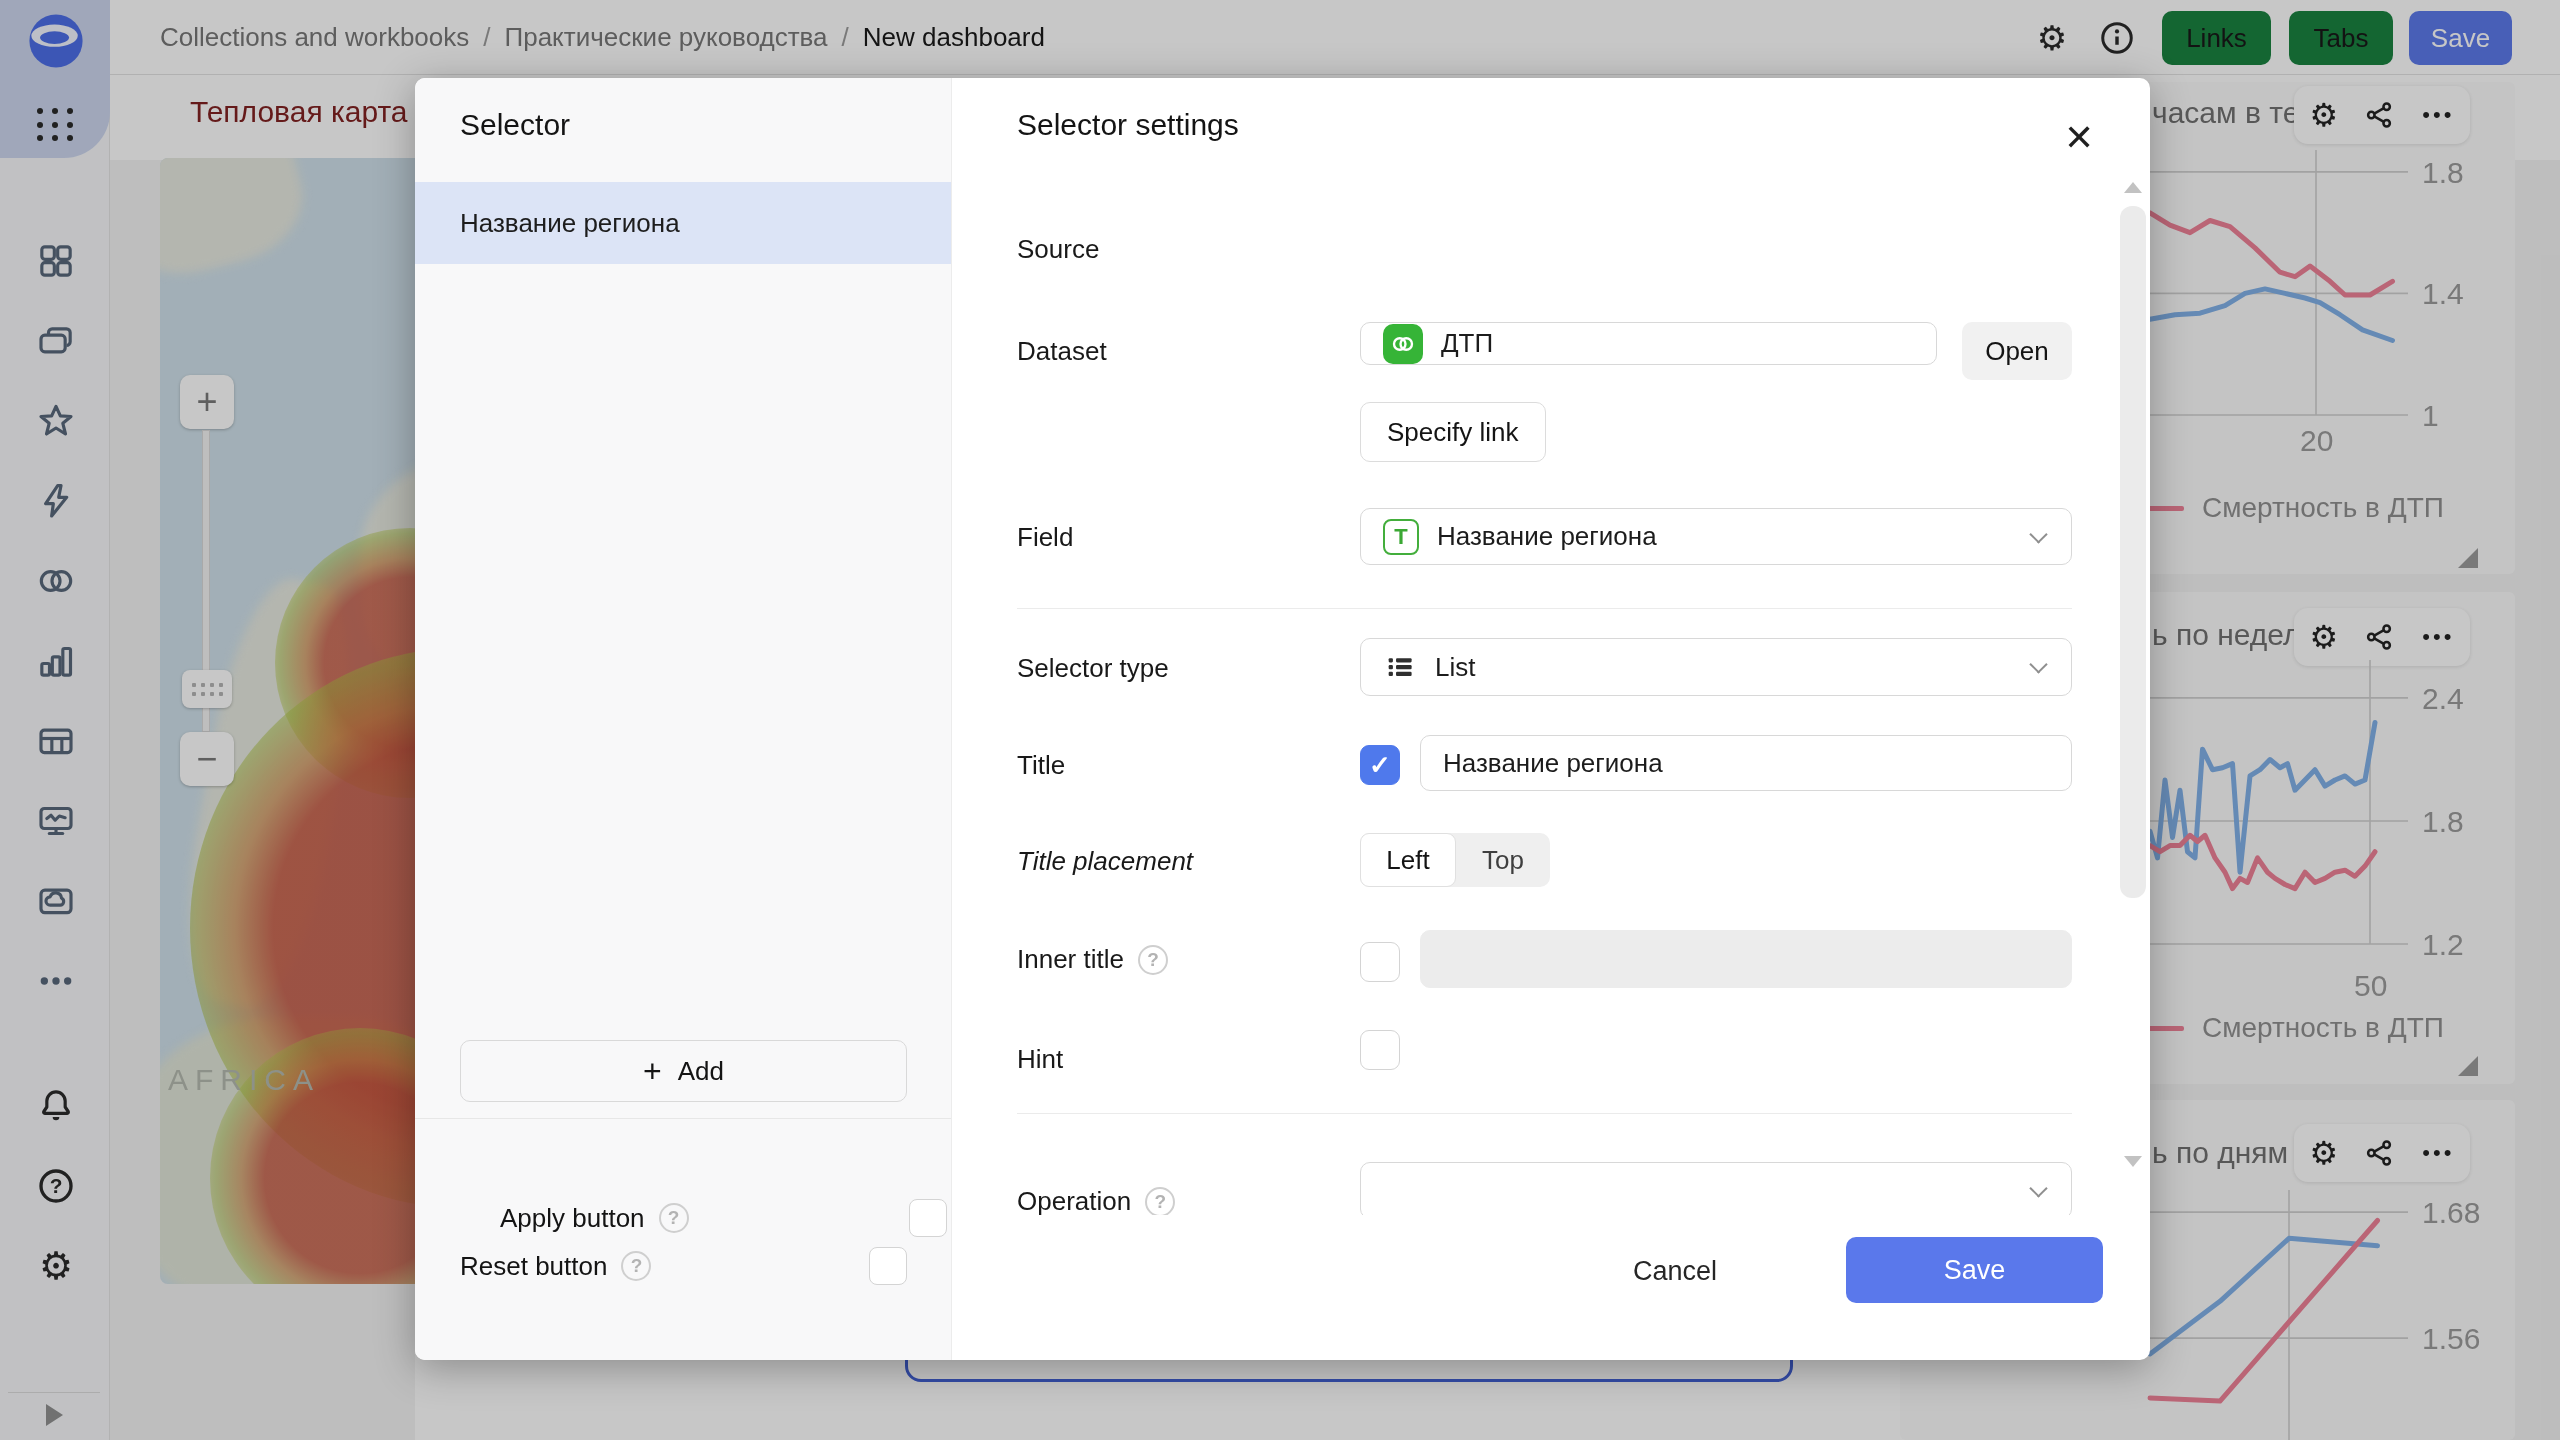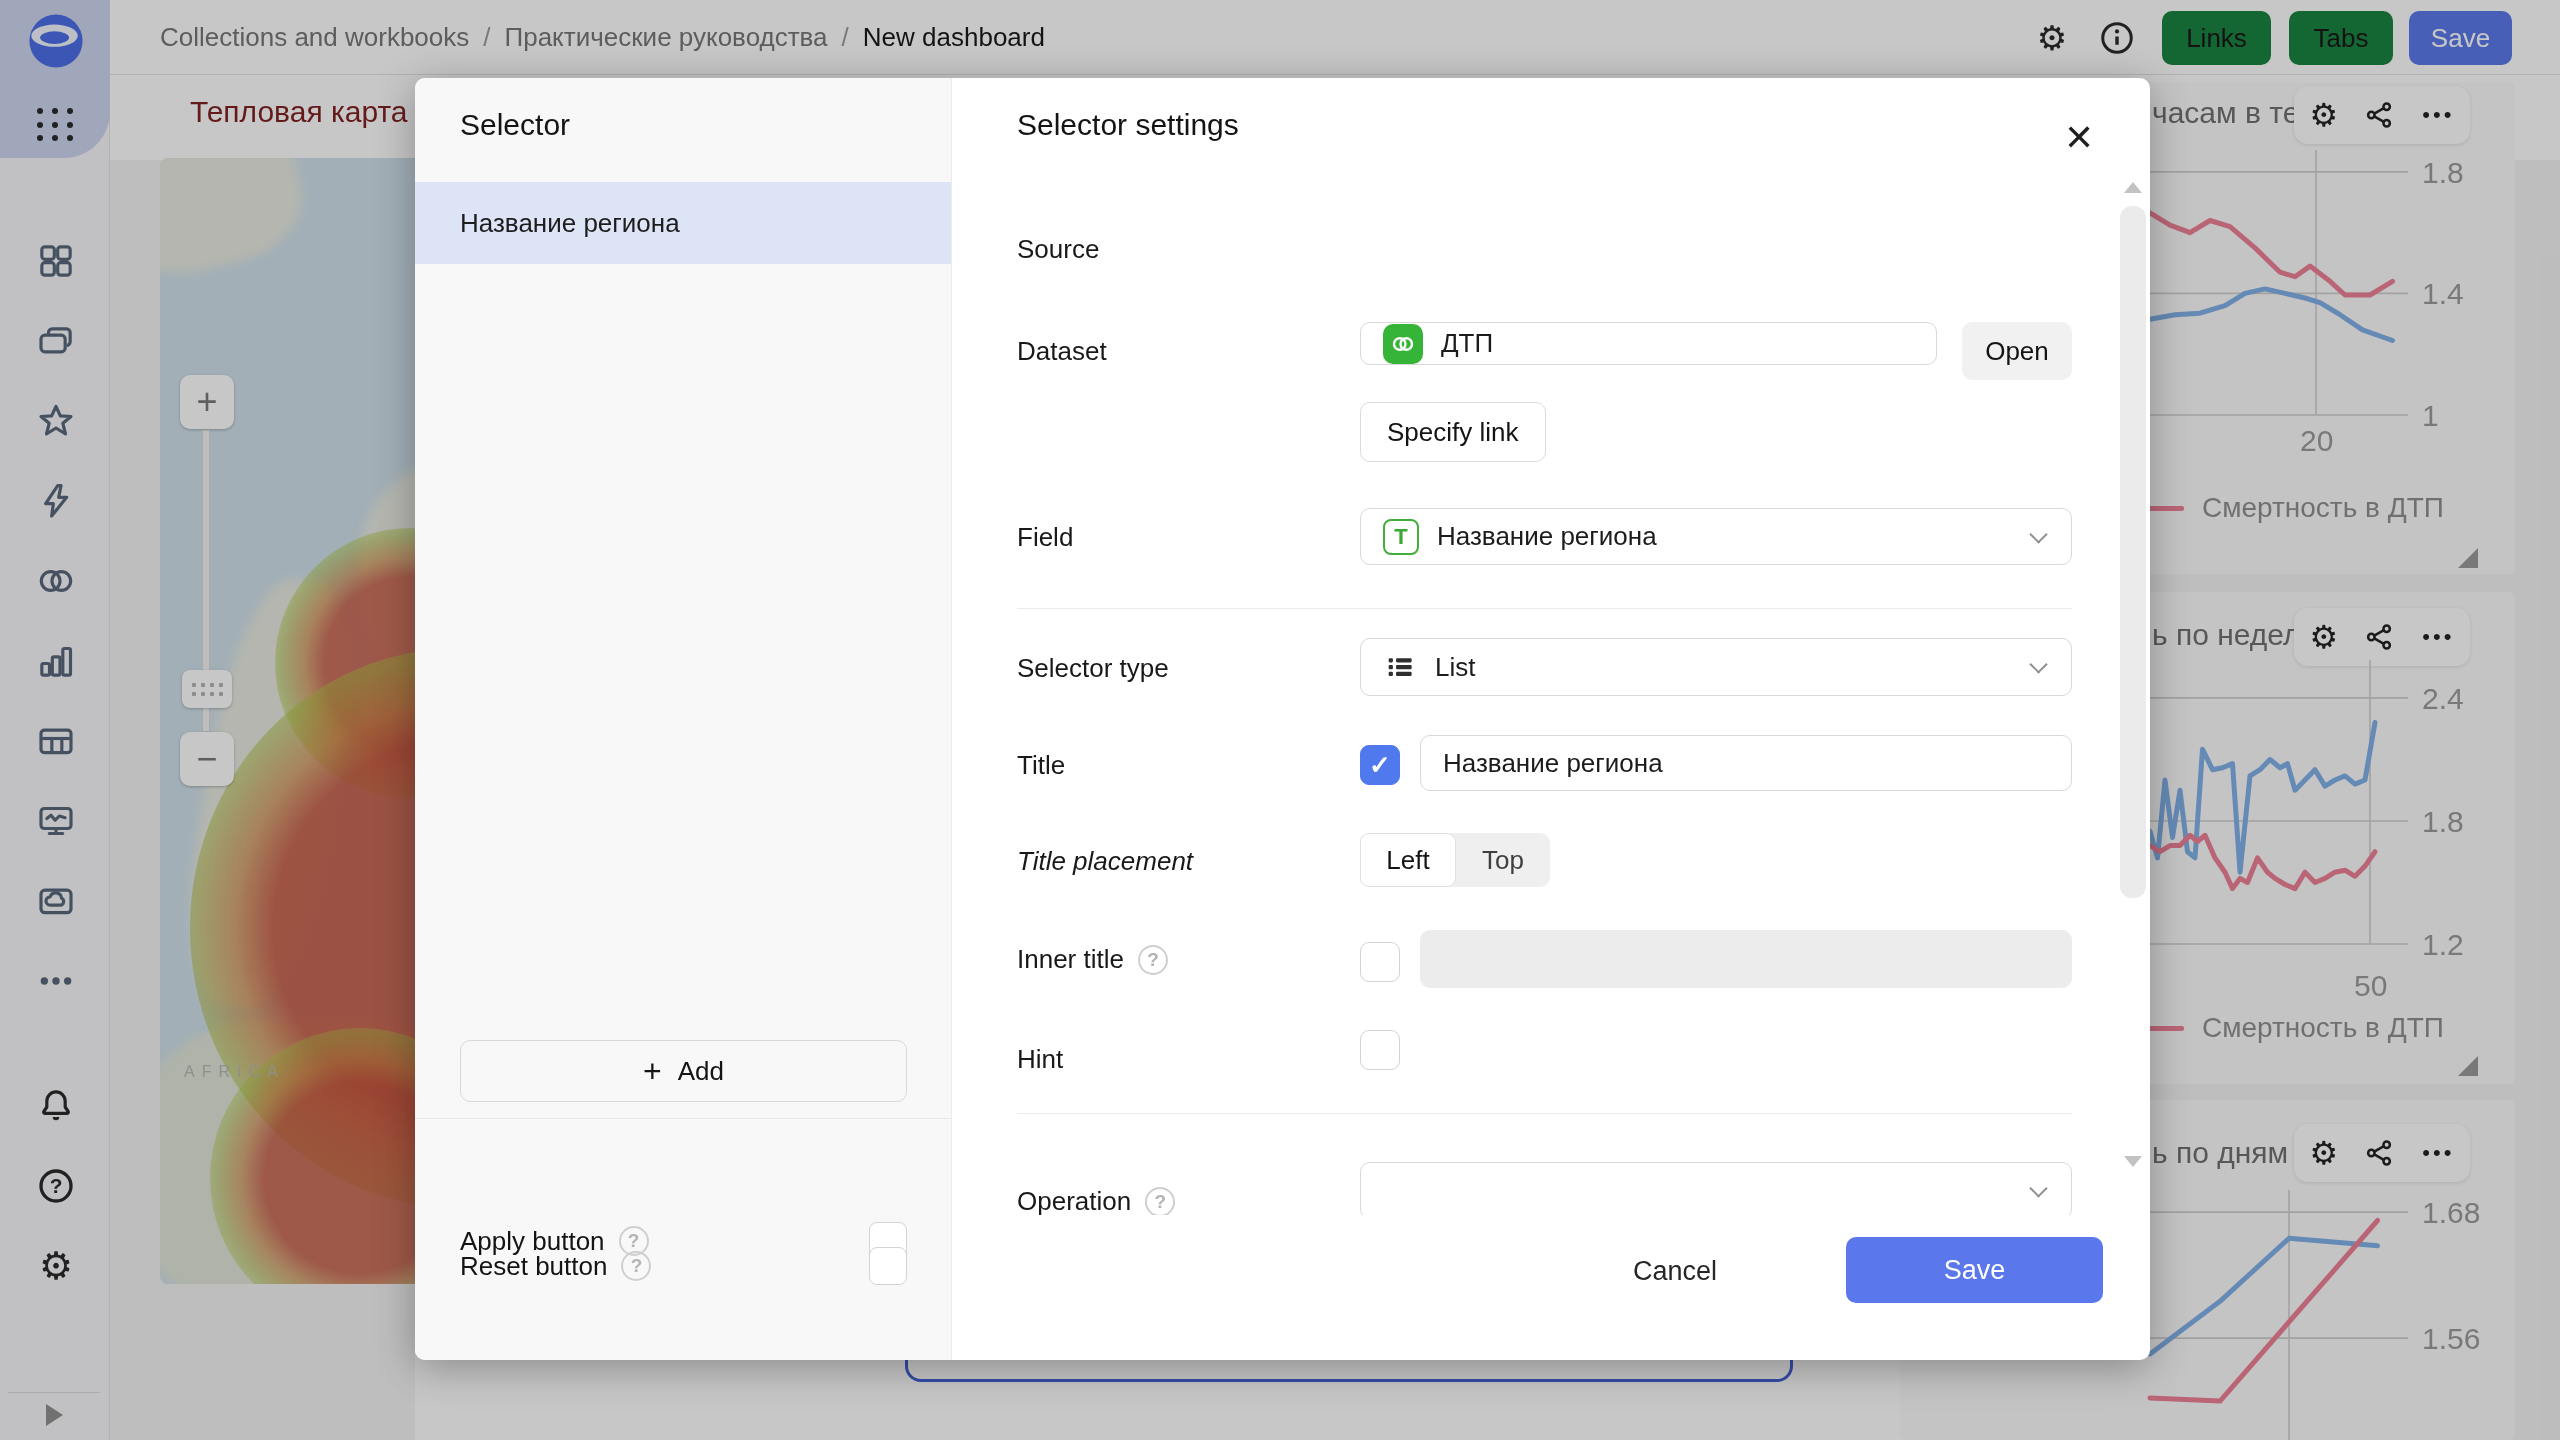--- a/index.html
+++ b/index.html
@@ -33,21 +33,21 @@
   
   .tabstrip { position:absolute; left:110px; top:75px; right:0; height:85px; background:#fff; }
   .dash-title { position:absolute; left:190px; top:95px; font-size:30px; color:#7f1d1d; }
   .bottom-row { position:absolute; left:415px; top:1284px; width:1735px; height:156px; background:#fff; }
   .sel-outline { position:absolute; left:905px; top:1282px; width:888px; height:100px; border:3px solid #3f5fd6; border-radius:16px; }
 
   
   .map { position:absolute; left:160px; top:158px; width:1200px; height:1126px; border-radius:8px; background:#cfe0ea; overflow:hidden; }
   .land { position:absolute; background:#e6e9e0; filter:blur(5px); border-radius:40%; }
   .blob { position:absolute; border-radius:50%; }
-  .map-label { position:absolute; left:24px; top:905px; font-size:16px; letter-spacing:7px; color:#b4b9ae; }
+  .map-label { position:absolute; left:8px; top:905px; font-size:30px; letter-spacing:7px; color:#b4b9ae; }
   .mbtn { position:absolute; left:20px; width:54px; height:54px; background:#fff; border-radius:10px; box-shadow:0 1px 3px rgba(0,0,0,.25); display:flex; align-items:center; justify-content:center; font-size:36px; color:#777; }
   .mtrack { position:absolute; left:42px; top:272px; width:8px; height:302px; background:#f4f4f4; border:1px solid #d8d8d8; }
   .mhandle { position:absolute; left:22px; top:512px; width:50px; height:38px; background:#fff; border-radius:8px; box-shadow:0 1px 3px rgba(0,0,0,.25); display:flex; flex-direction:column; align-items:center; justify-content:center; gap:5px; }
   .mhandle .dr { display:flex; gap:5px; }
   .mhandle .dr i { width:4px; height:4px; background:#b3b3b3; border-radius:1px; }
 
   
   .card { position:absolute; background:#fcfcfc; border-radius:6px; }
   .c-title { position:absolute; font-size:30px; color:#6e6e6e; white-space:nowrap; }
   .pill { position:absolute; width:176px; height:58px; background:#fff; border-radius:14px; box-shadow:0 1px 4px rgba(0,0,0,.12); display:flex; align-items:center; justify-content:center; gap:26px; color:#1f1f1f; }
@@ -367,21 +367,21 @@
   <div class="modal">
 
     <div class="lpanel">
       <div class="lp-title">Selector</div>
       <div class="lp-item">Название региона</div>
       <div class="add-btn">
         <span class="plus">+</span>
         <span>Add</span>
       </div>
       <div class="lp-div"></div>
-      <div class="opt-row" style="top:1140px;">
+      <div class="opt-row" style="top:1117px;margin-left:40px;">
         <span>Apply button</span>
         <span class="qmark">?</span>
         <span class="chk"></span>
       </div>
       <div class="opt-row" style="top:1165px;">
         <span>Reset button</span>
         <span class="qmark">?</span>
         <span class="chk"></span>
       </div>
     </div>

